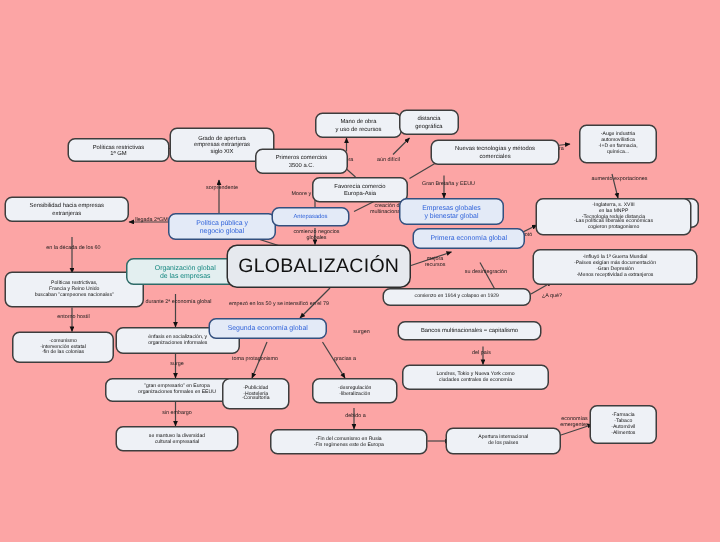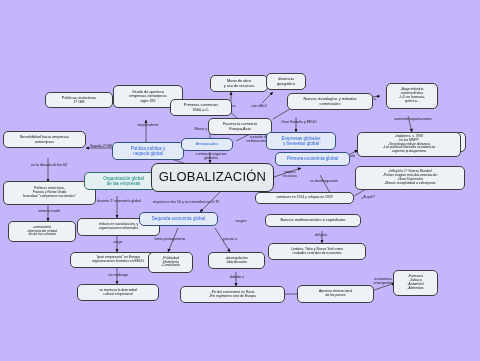--- a/index.html
+++ b/index.html
@@ -4,21 +4,21 @@
 <style>
   html, body {
     margin: 0;
     padding: 0;
     background: #ffffff;
   }
   #canvas {
     position: relative;
     width: 480px;
     height: 361px;
-    background: #c4b5fd;
+    background: #fca5a5;
     font-family: "Liberation Sans", sans-serif;
     overflow: hidden;
   }
   svg#edges {
     position: absolute;
     left: 0; top: 0;
     width: 480px;
     height: 361px;
     pointer-events: none;
   }

